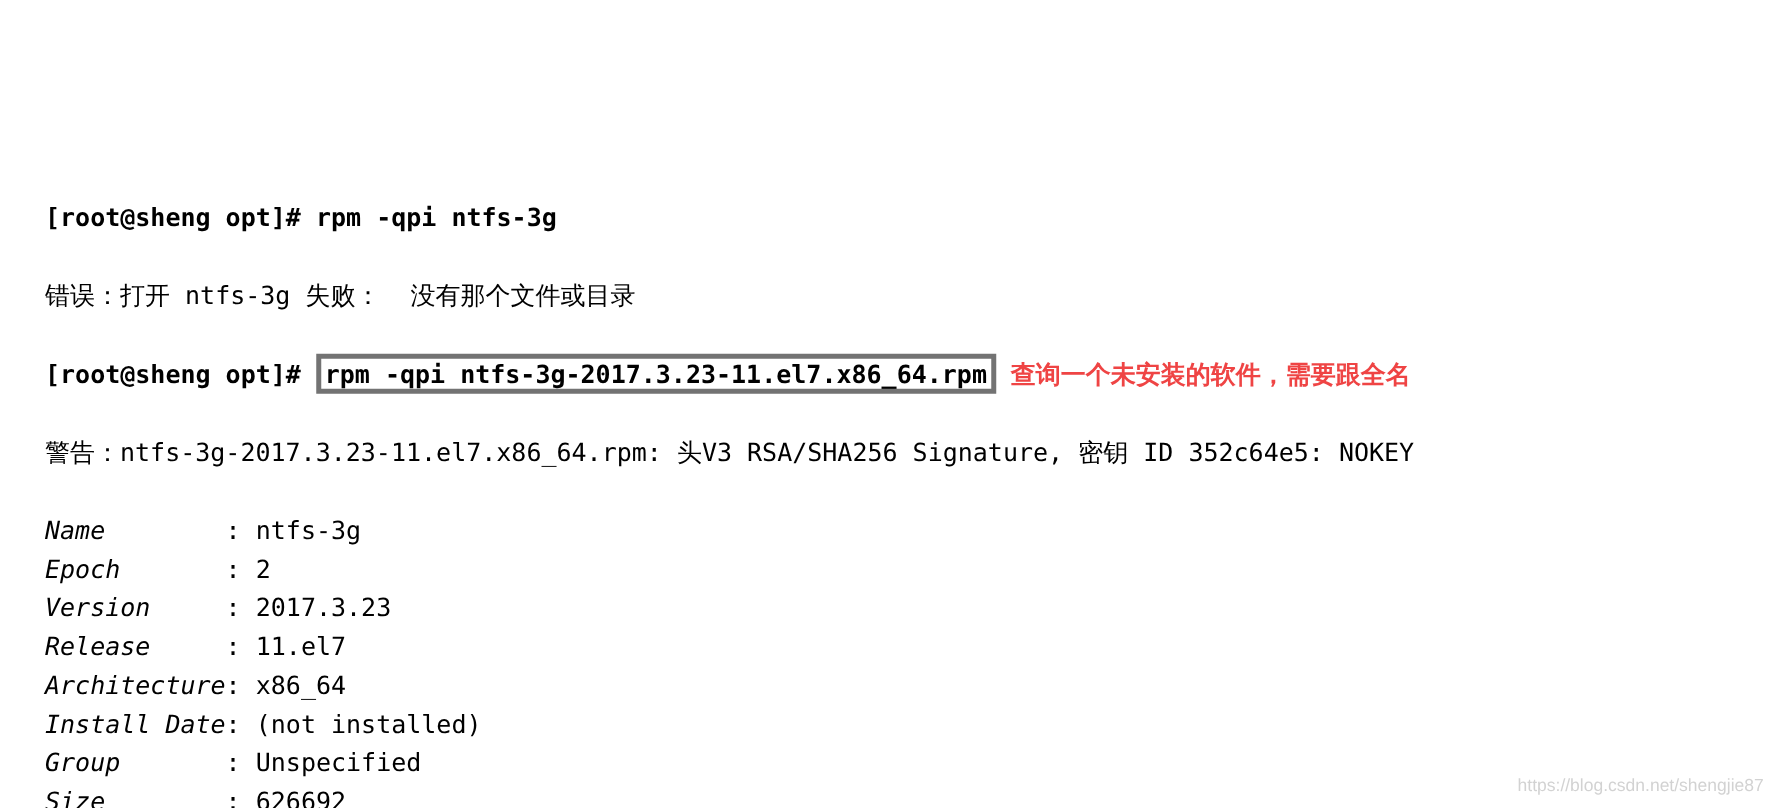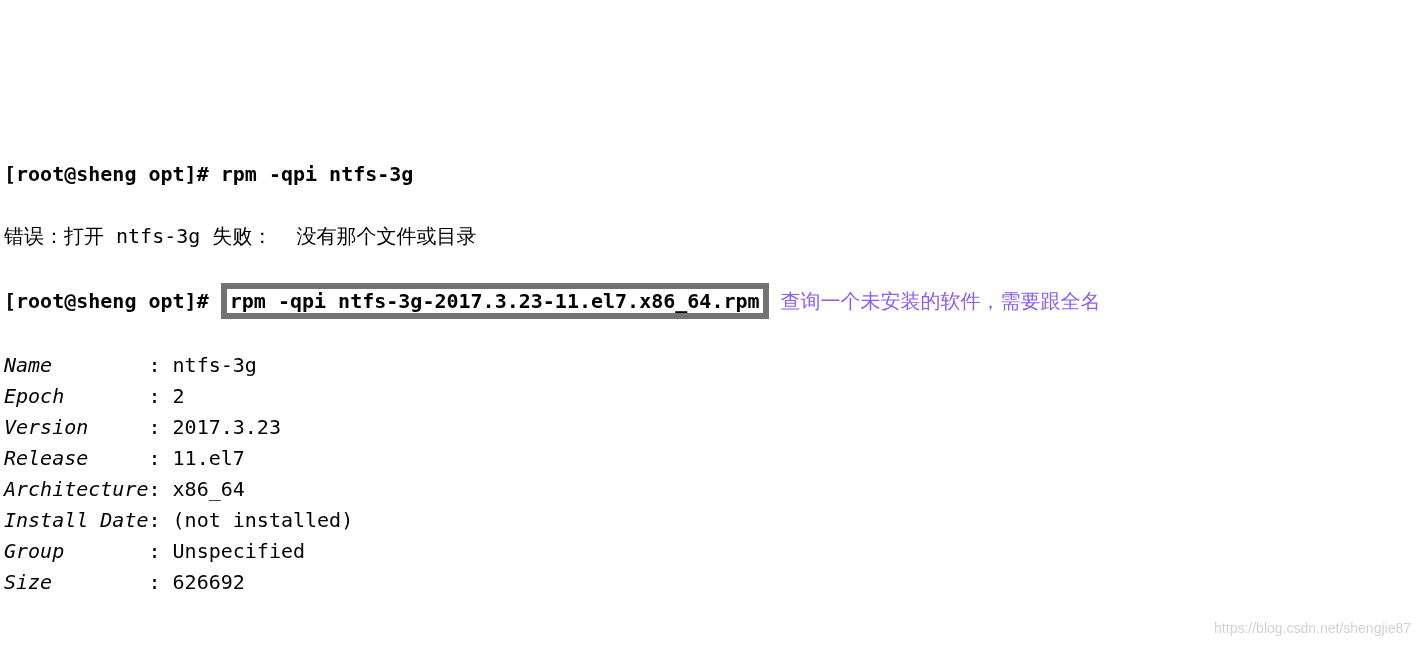--- a/index.html
+++ b/index.html
@@ -5,31 +5,31 @@
     body {
       font-family: "DejaVu Sans Mono", "Courier New", Consolas, monospace;
       font-size: 20px;
       background: #ffffff;
       color: #000000;
       margin: 0;
       padding: 4px;
       line-height: 1.55;
       white-space: pre;
     }
-    .line { display: block; }
+    .line { display: block; margin-left: 32px; }
     .bold { font-weight: bold; }
     .boxed {
-      border: 6px solid #737373;
+      border: 4px solid #737373;
       padding: 0 3px;
       display: inline-block;
       line-height: 1.2;
     }
     .annotation {
-      color: #8b5cf6;
-      font-weight: normal;
+      color: #ef4444;
+      font-weight: bold;
       font-family: "Microsoft YaHei", "SimSun", sans-serif;
     }
     .field-label {
       display: inline-block;
       width: 12ch;
       font-style: italic;
     }
     .field-sep { display: inline; }
     .watermark {
       position: absolute;
@@ -43,18 +43,19 @@
   </style>
 </head>
 <body>
 
 
 
 <div>
 <span class="line bold"><span>[root@sheng opt]#</span> <span>rpm -qpi ntfs-3g</span></span>
 <span class="line">错误：打开 ntfs-3g 失败：  没有那个文件或目录</span>
 <span class="line bold"><span>[root@sheng opt]#</span> <span class="boxed">rpm -qpi ntfs-3g-2017.3.23-11.el7.x86_64.rpm</span> <span class="annotation">查询一个未安装的软件，需要跟全名</span></span>
+<span class="line">警告：ntfs-3g-2017.3.23-11.el7.x86_64.rpm: 头V3 RSA/SHA256 Signature, 密钥 ID 352c64e5: NOKEY</span>
 <div id="fields-container"><span class="line"><span class="field-label">Name</span><span class="field-sep">: </span><span>ntfs-3g</span></span><span class="line"><span class="field-label">Epoch</span><span class="field-sep">: </span><span>2</span></span><span class="line"><span class="field-label">Version</span><span class="field-sep">: </span><span>2017.3.23</span></span><span class="line"><span class="field-label">Release</span><span class="field-sep">: </span><span>11.el7</span></span><span class="line"><span class="field-label">Architecture</span><span class="field-sep">: </span><span>x86_64</span></span><span class="line"><span class="field-label">Install Date</span><span class="field-sep">: </span><span>(not installed)</span></span><span class="line"><span class="field-label">Group</span><span class="field-sep">: </span><span>Unspecified</span></span><span class="line"><span class="field-label">Size</span><span class="field-sep">: </span><span>626692</span></span></div>
 </div>
 <div class="watermark">https://blog.csdn.net/shengjie87</div>
 
 
 
 
 </body></html>

